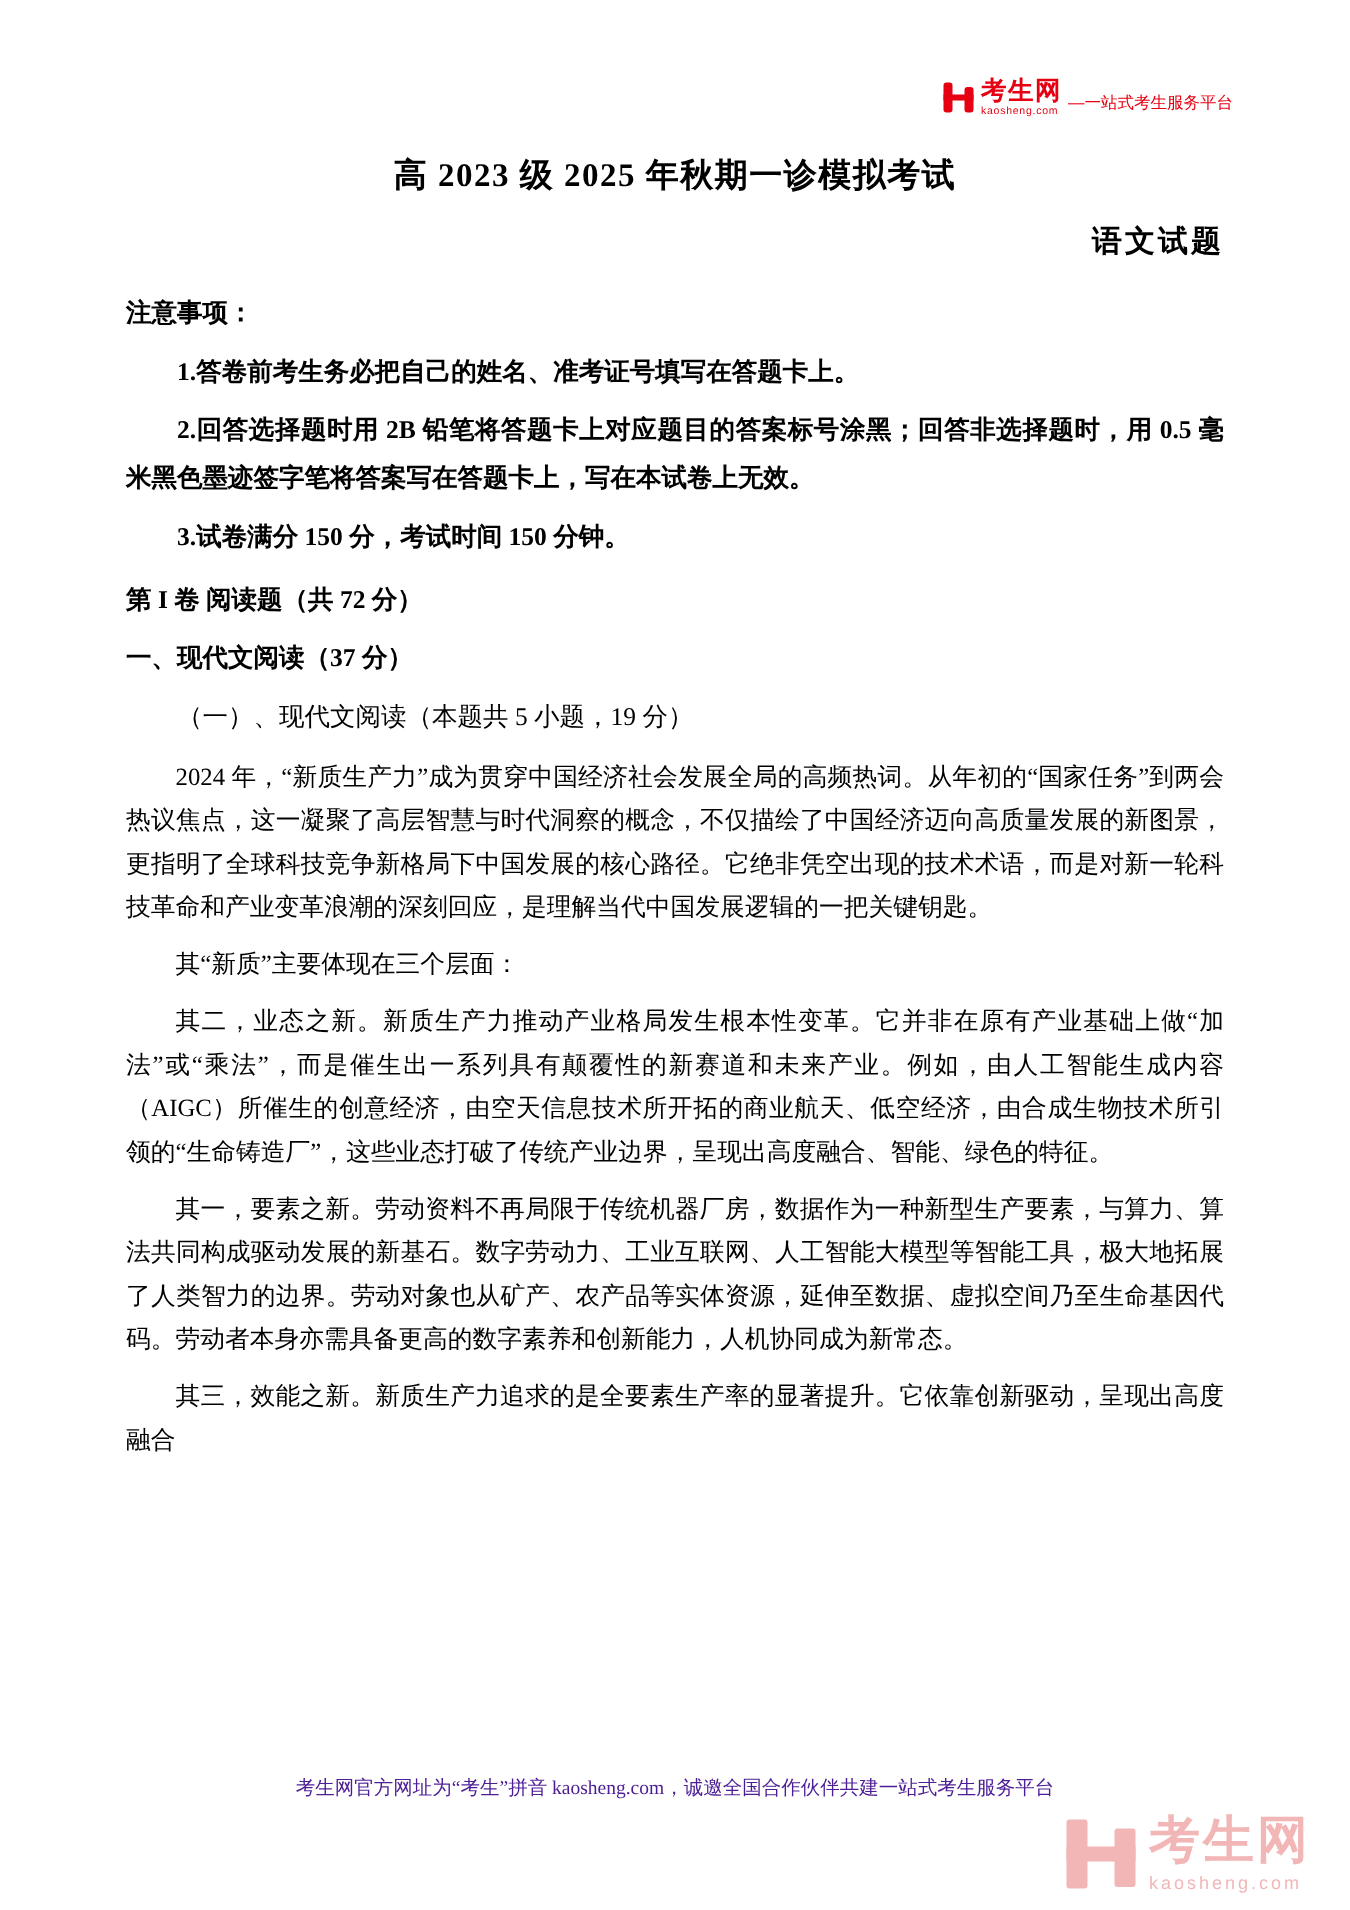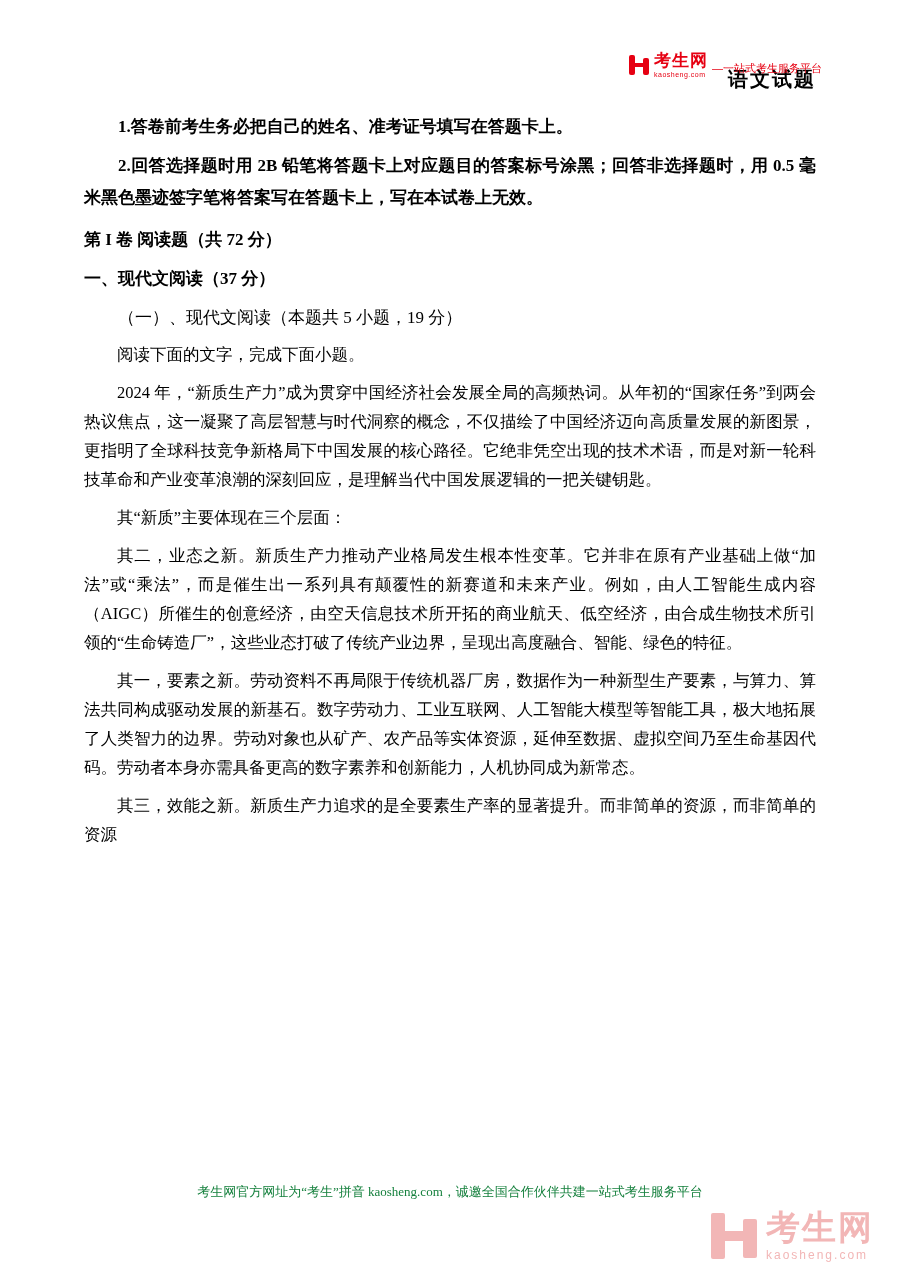--- a/index.html
+++ b/index.html
@@ -75,21 +75,21 @@
   .para {
     font-size: 16.5px; line-height: 29px;
     margin-top: 9px; text-indent: 2em;
   }
   .para.intro { margin-top: 6px; }
 
   
   .footer-note {
     position: absolute; left: 0; right: 0; bottom: 72px;
     text-align: center;
-    font-size: 13px; color: #15803d;
+    font-size: 13px; color: #4c1d95;
   }
 
   
   .watermark {
     position: absolute; right: 26px; bottom: 12px;
     display: flex; align-items: center;
     font-family: "Liberation Sans", "DejaVu Sans", sans-serif;
   }
   .h-icon-large { width: 46px; height: 46px; margin-right: 9px; color: #f2b6b6; }
   .wm-stack { display: flex; flex-direction: column; line-height: 1; }
@@ -105,36 +105,38 @@
     <span class="h-icon h-icon-small">
         <span class="crossbar"></span>
       </span>
     <div class="logo-stack">
       <span class="logo-brand">考生网</span>
       <span class="logo-domain">kaosheng.com</span>
     </div>
     <span class="logo-tagline">—一站式考生服务平台</span>
   </div>
 
+  <h1 class="doc-title">高 2023 级 2025 年秋期一诊模拟考试</h1>
   <h2 class="doc-subtitle">语文试题</h2>
 
   <div class="content">
+    <p class="notice-heading">注意事项：</p>
     <p class="notice-item">1.答卷前考生务必把自己的姓名、准考证号填写在答题卡上。</p>
     <p class="notice-item">2.回答选择题时用 2B 铅笔将答题卡上对应题目的答案标号涂黑；回答非选择题时，用 0.5 毫米黑色墨迹签字笔将答案写在答题卡上，写在本试卷上无效。</p>
+    <p class="notice-item">3.试卷满分 150 分，考试时间 150 分钟。</p>
 
     <p class="volume-heading">第 I 卷  阅读题（共 72 分）</p>
     <p class="section-heading">一、现代文阅读（37 分）</p>
     <p class="subsection-heading">（一）、现代文阅读（本题共 5 小题，19 分）</p>
-    <p class="para intro">阅读下面的文字，完成下面小题。</p>
 
     <p class="para">2024 年，“新质生产力”成为贯穿中国经济社会发展全局的高频热词。从年初的“国家任务”到两会热议焦点，这一凝聚了高层智慧与时代洞察的概念，不仅描绘了中国经济迈向高质量发展的新图景，更指明了全球科技竞争新格局下中国发展的核心路径。它绝非凭空出现的技术术语，而是对新一轮科技革命和产业变革浪潮的深刻回应，是理解当代中国发展逻辑的一把关键钥匙。</p>
     <p class="para">其“新质”主要体现在三个层面：</p>
     <p class="para">其二，业态之新。新质生产力推动产业格局发生根本性变革。它并非在原有产业基础上做“加法”或“乘法”，而是催生出一系列具有颠覆性的新赛道和未来产业。例如，由人工智能生成内容（AIGC）所催生的创意经济，由空天信息技术所开拓的商业航天、低空经济，由合成生物技术所引领的“生命铸造厂”，这些业态打破了传统产业边界，呈现出高度融合、智能、绿色的特征。</p>
     <p class="para">其一，要素之新。劳动资料不再局限于传统机器厂房，数据作为一种新型生产要素，与算力、算法共同构成驱动发展的新基石。数字劳动力、工业互联网、人工智能大模型等智能工具，极大地拓展了人类智力的边界。劳动对象也从矿产、农产品等实体资源，延伸至数据、虚拟空间乃至生命基因代码。劳动者本身亦需具备更高的数字素养和创新能力，人机协同成为新常态。</p>
-    <p class="para">其三，效能之新。新质生产力追求的是全要素生产率的显著提升。而非简单的资源，而非简单的资源</p>
+    <p class="para">其三，效能之新。新质生产力追求的是全要素生产率的显著提升。它依靠创新驱动，呈现出高度融合</p>
   </div>
 
   <p class="footer-note">考生网官方网址为“考生”拼音 kaosheng.com，诚邀全国合作伙伴共建一站式考生服务平台</p>
 
   <div class="watermark">
     <span class="h-icon h-icon-large">
         <span class="crossbar"></span>
       </span>
     <div class="wm-stack">
       <span class="wm-brand">考生网</span>

